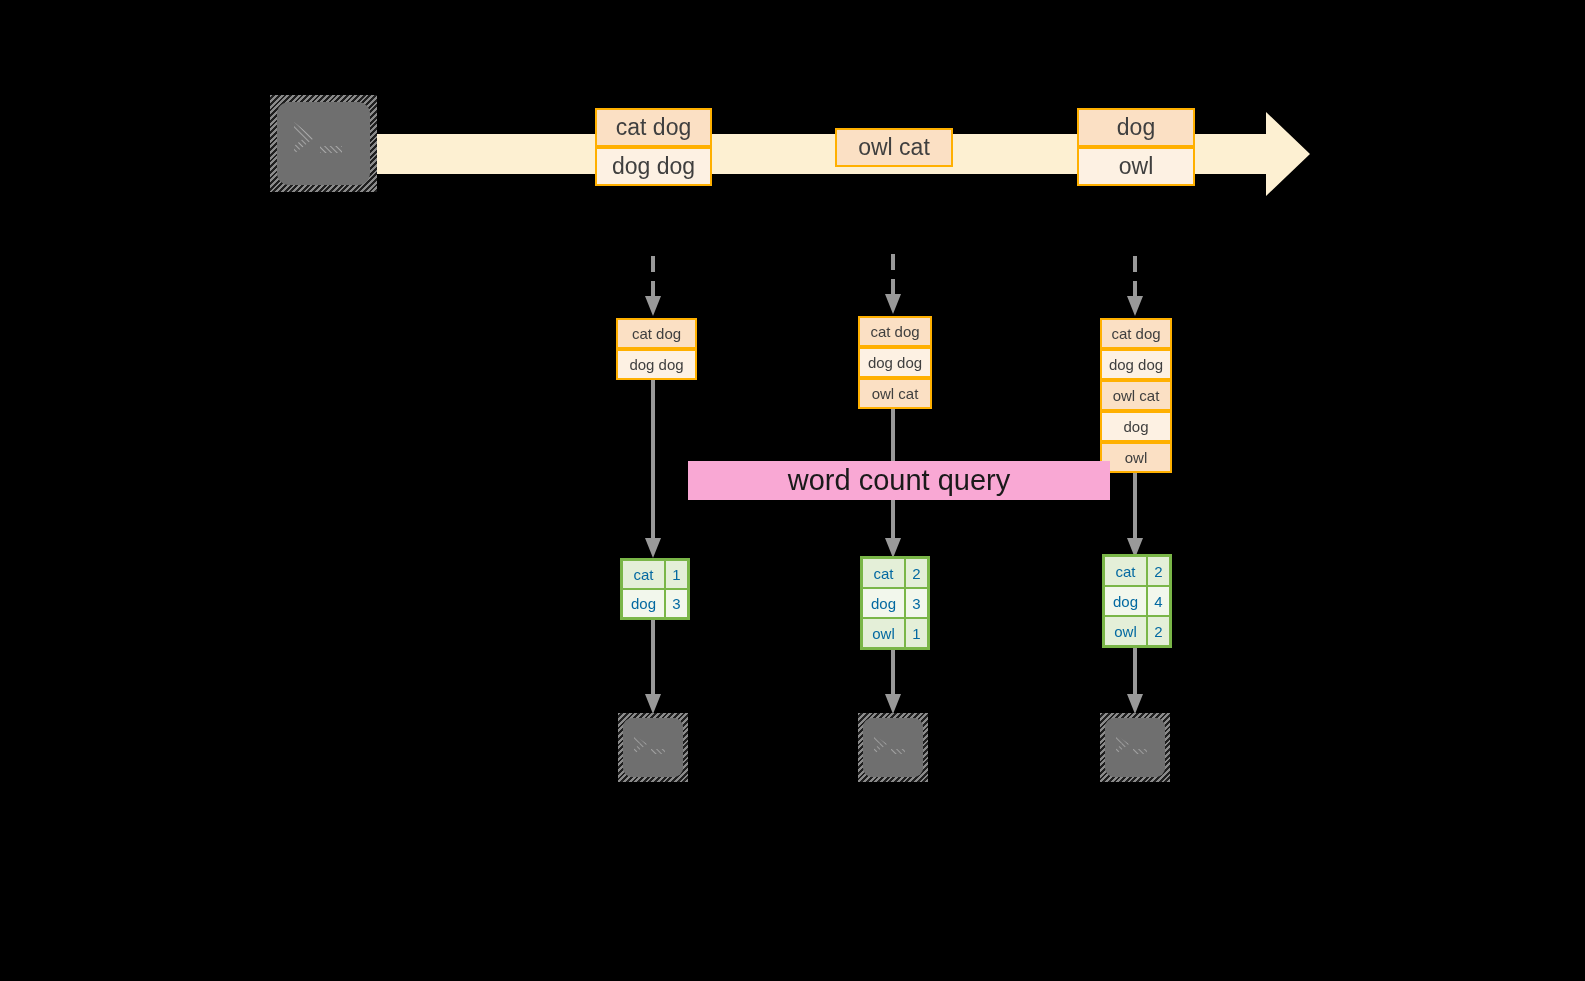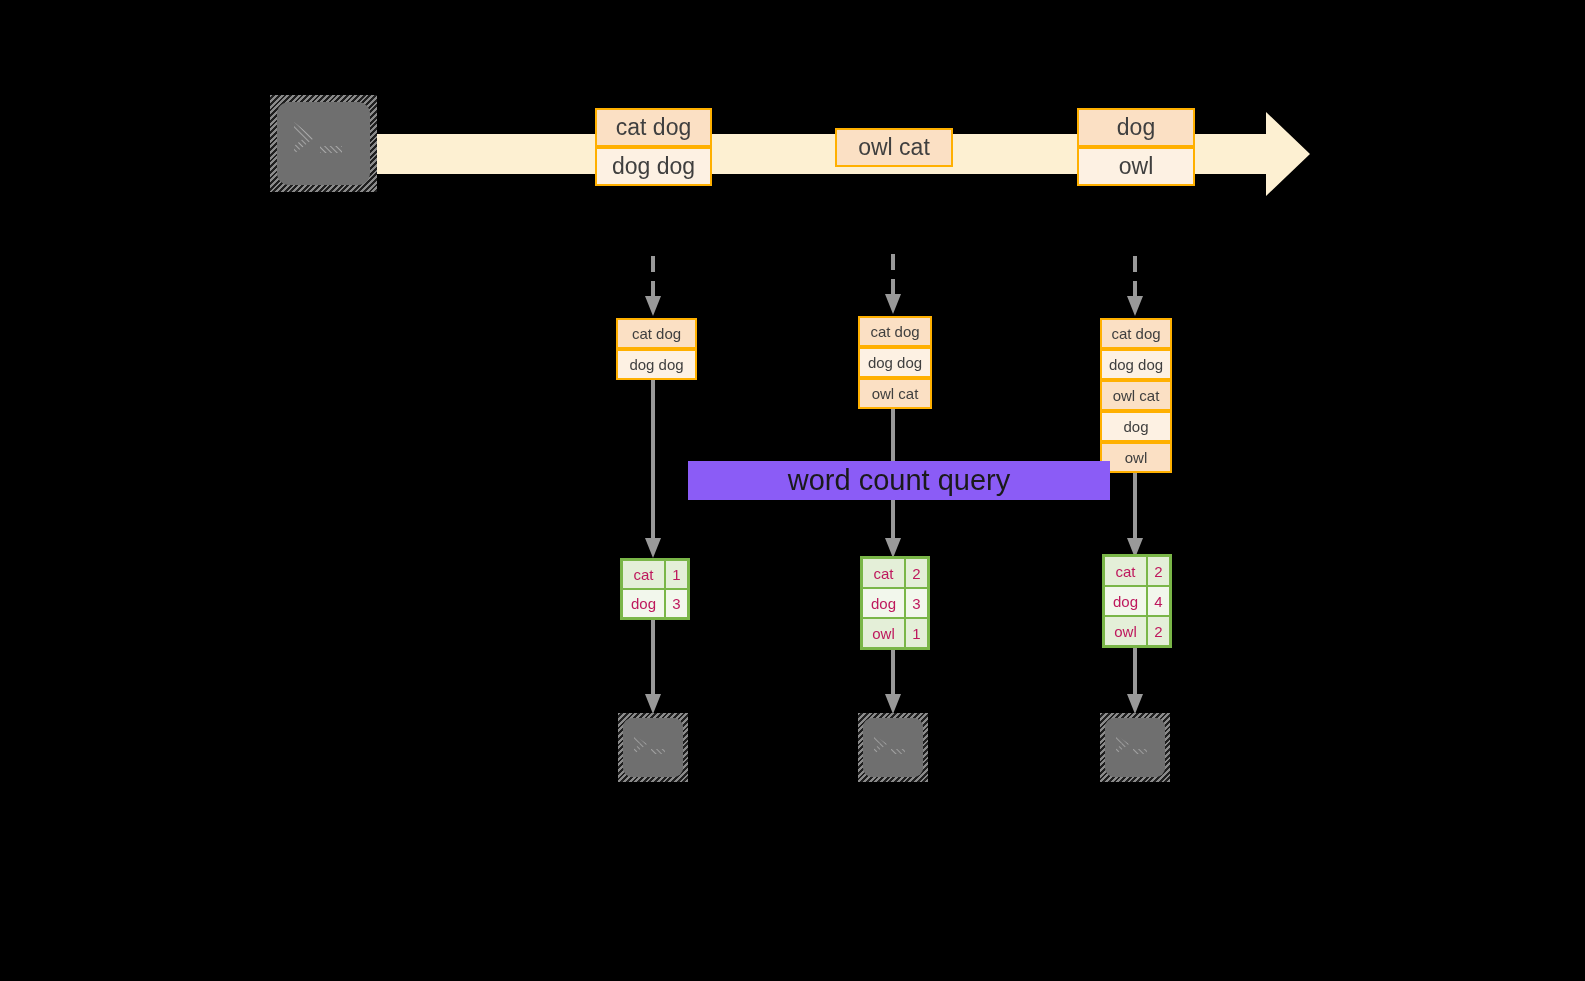--- a/index.html
+++ b/index.html
@@ -82,39 +82,39 @@
     display: flex;
     flex: 1 1 0;
     min-height: 0;
   }
   .rescell {
     box-sizing: border-box;
     display: flex;
     align-items: center;
     justify-content: center;
     font-size: 15px;
-    color: #be185d;
+    color: #0369a1;
     border: 2px solid #7ab648;
     margin: -1px;
   }
   .rescell.key { flex: 0 0 auto; }
   .rescell.val { flex: 0 0 auto; }
   .resrow.dark .rescell { background: #e4efd8; }
   .resrow.light .rescell { background: #f2f7ec; }
 
   
   .conn {
     position: absolute;
   }
   .conn svg { display: block; }
 
   
   .query-label {
     position: absolute;
-    background: #8b5cf6;
+    background: #f9a8d4;
     color: #1a1a1a;
     display: flex;
     align-items: center;
     justify-content: center;
     font-size: 29px;
     white-space: nowrap;
   }
 </style>
 </head>
 <body>

